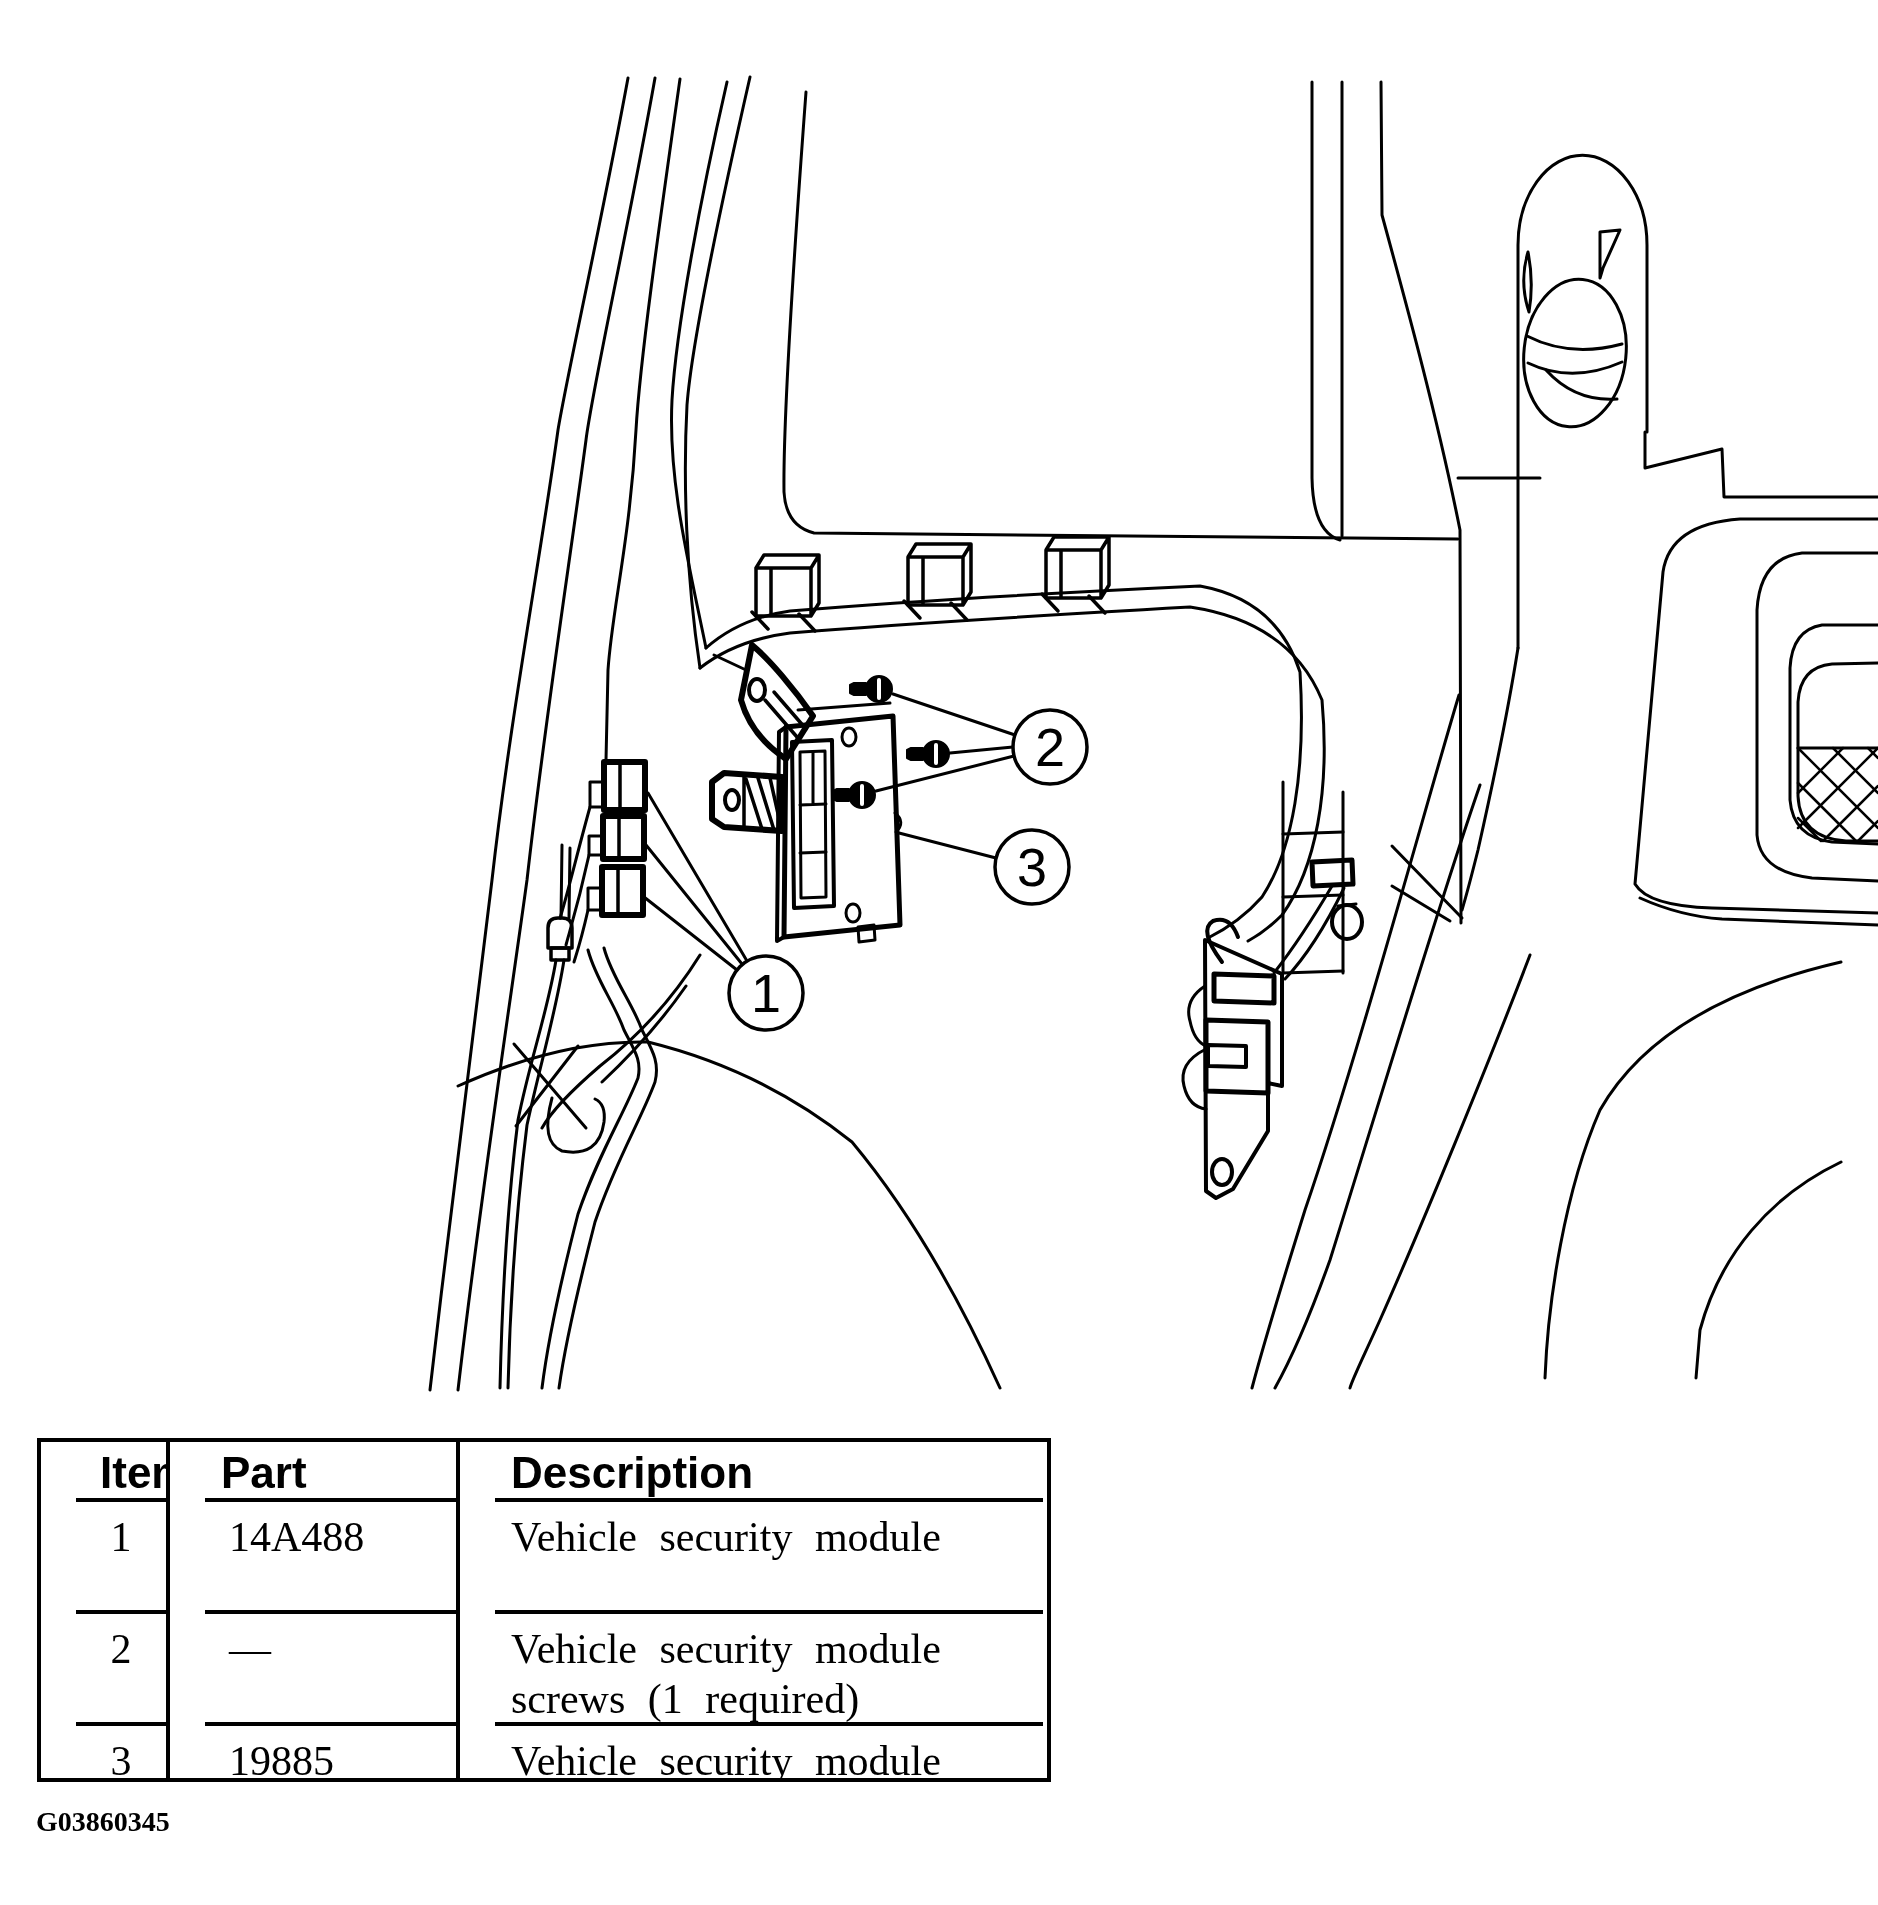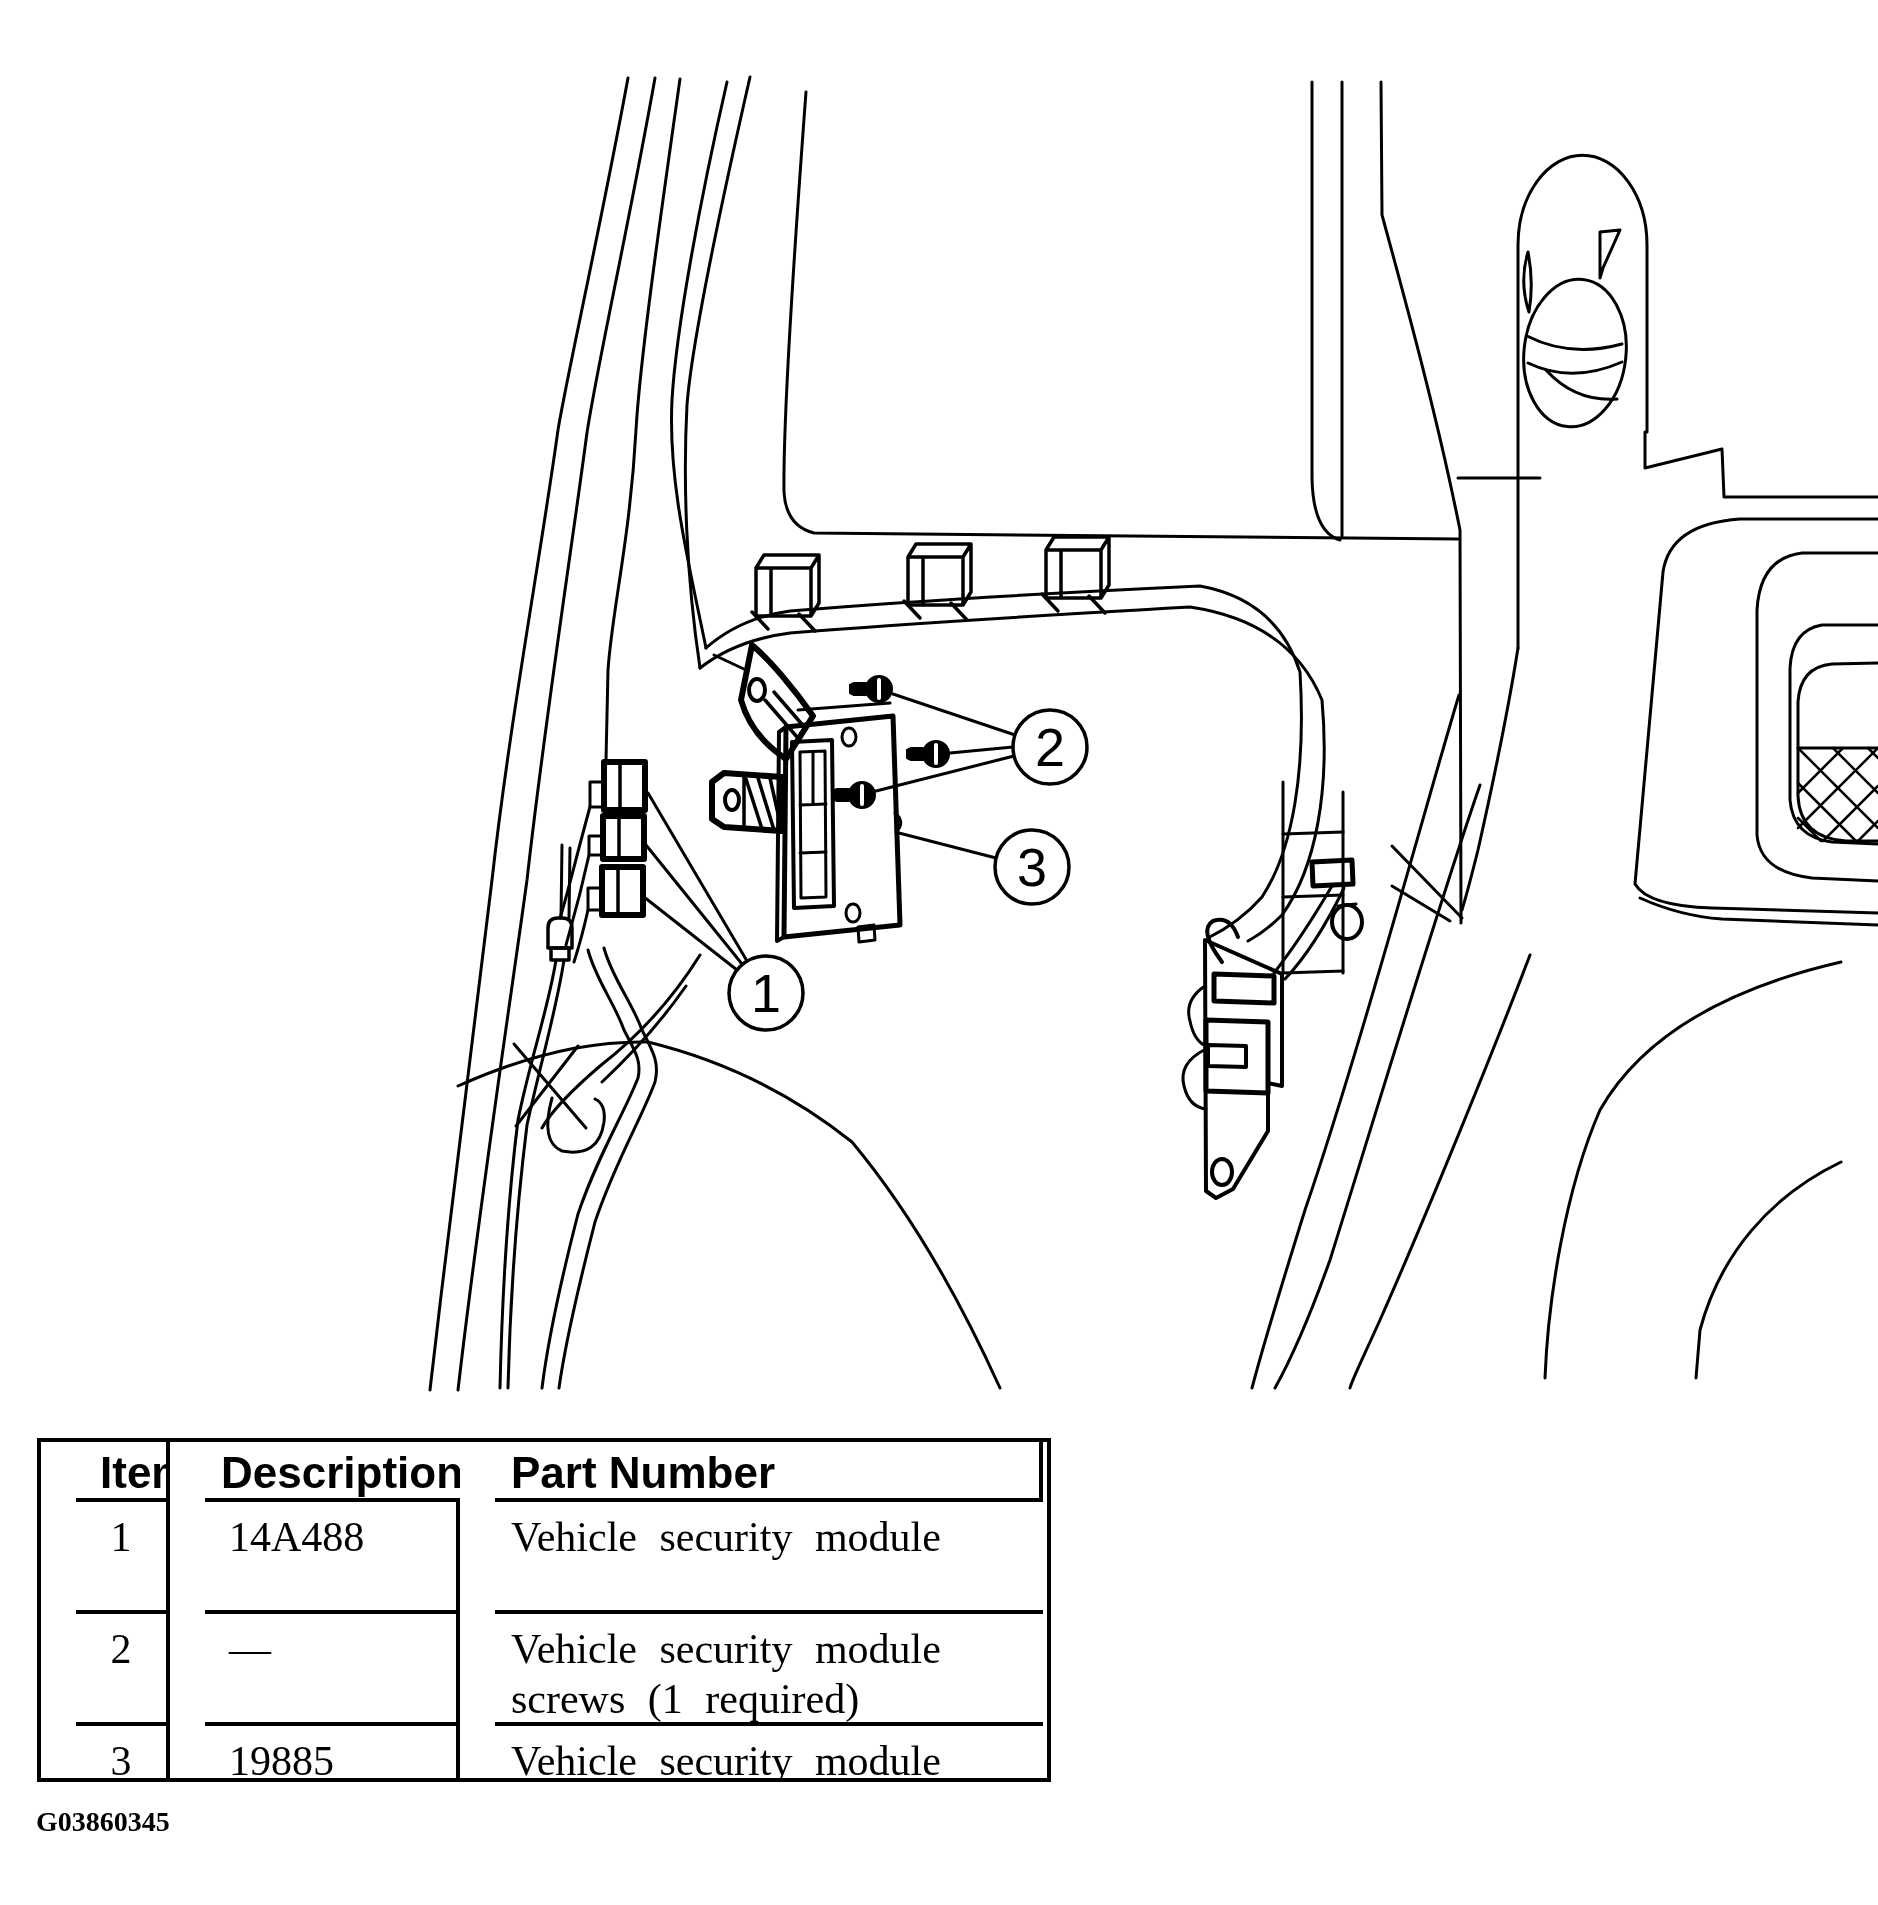--- a/index.html
+++ b/index.html
@@ -206,22 +206,22 @@
         <g>
           <circle cx="1032" cy="867" r="37" fill="#fff"></circle>
           <text class="callout-text" x="1032" y="886" text-anchor="middle" stroke="none">3</text>
         </g>
       </g>
     </g>
   </svg>
 
   <div id="parts-table">
     <div class="cell hdr item-h">Item</div>
+    <div class="cell hdr">Part Number</div>
     <div class="cell hdr last-col">Description</div>
-    <div class="cell hdr">Part Number</div>
 
     <div class="cell body-cell item-cell">1</div>
     <div class="cell body-cell pn-cell">14A488</div>
     <div class="cell body-cell desc-cell last-col">
       <div>Vehicle security module</div>
     </div>
 
     <div class="cell body-cell item-cell">2</div>
     <div class="cell body-cell pn-cell">—</div>
     <div class="cell body-cell desc-cell last-col">

